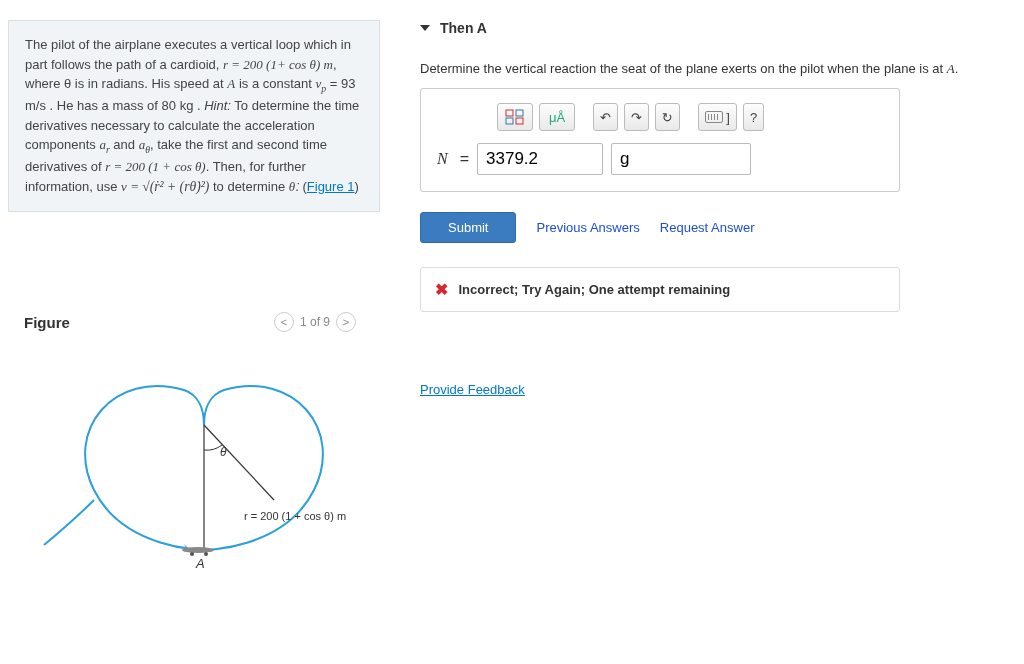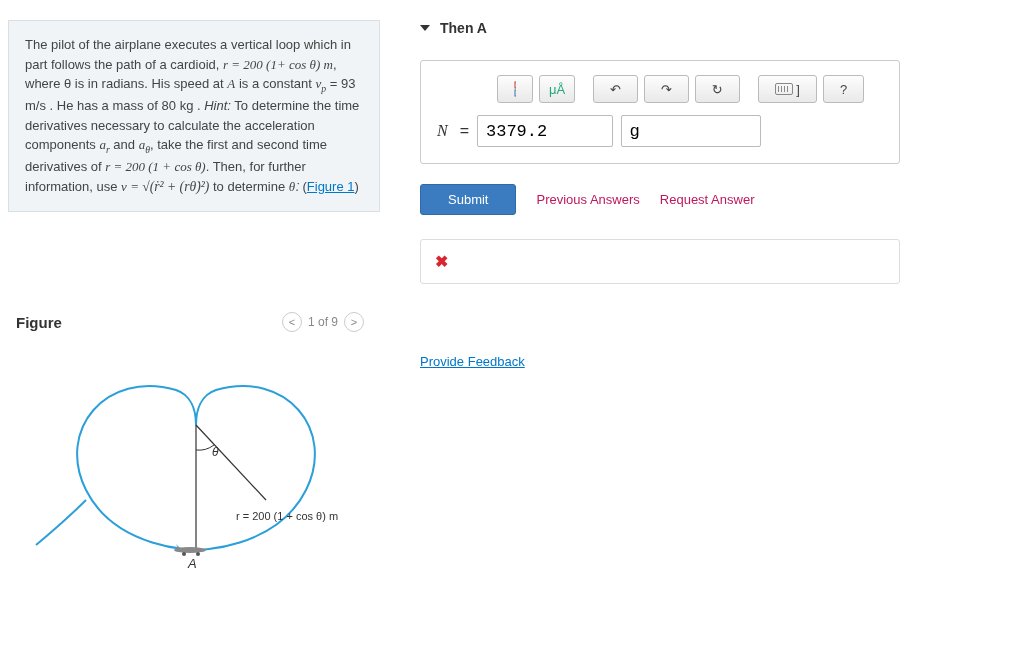--- a/index.html
+++ b/index.html
@@ -30,21 +30,21 @@
     background: #f0f4f7;
     border: 1px solid #d8e0e6;
     padding: 14px 16px;
     margin: 20px 0 0 8px;
     line-height: 1.5;
     color: #444;
   }
   .problem-box a { color: #0077c8; text-decoration: underline; }
   .figure-section {
     margin-top: 100px;
-    padding: 0 16px;
+    padding: 0 24px;
   }
   .figure-header {
     display: flex;
     align-items: center;
     justify-content: space-between;
     padding-bottom: 8px;
   }
   .figure-title { font-size: 15px; font-weight: bold; color: #333; }
   .figure-nav { display: flex; align-items: center; gap: 6px; color: #888; font-size: 12px; }
   .nav-btn {
@@ -82,57 +82,57 @@
     display: flex; align-items: center; gap: 6px;
     margin-bottom: 12px;
     margin-left: 60px;
   }
   .tool-btn {
     height: 28px;
     border: 1px solid #bbb;
     border-radius: 3px;
     background: linear-gradient(#fdfdfd,#e9e9e9);
     display: inline-flex; align-items: center; justify-content: center;
-    padding: 0 16px;
+    padding: 0 6px;
     font-size: 13px;
     color: #444;
     cursor: pointer;
   }
   .tool-btn.wide { width: 36px; }
   .tool-spacer { flex: 0 0 6px; }
   .answer-row {
     display: flex; align-items: center; gap: 8px;
     font-size: 16px;
   }
   .answer-row .eq-label { font-style: italic; margin-right: 4px; }
   .value-input, .unit-input {
     height: 32px;
     border: 1px solid #bbb;
     border-radius: 2px;
     padding: 0 8px;
     font-size: 17px;
     font-family: inherit;
   }
-  .value-input { width: 136px; font-family: Liberation Mono, monospace; }
+  .value-input { width: 126px; }
   .unit-input { width: 140px; }
   .submit-row {
     margin-top: 20px;
     display: flex; align-items: center; gap: 20px;
   }
   .submit-btn {
     background: #3b7bbf;
     color: #fff;
     border: 1px solid #2f6aa8;
     border-radius: 3px;
     padding: 7px 27px;
     font-size: 13px;
     cursor: pointer;
   }
   .link-btn {
-    color: #be185d;
+    color: #1d4ed8;
     font-size: 13px;
     cursor: pointer;
   }
   .feedback-msg {
     margin-top: 24px;
     border: 1px solid #ddd;
     border-radius: 3px;
     padding: 12px 14px;
     width: 480px;
     display: flex; align-items: center; gap: 10px;
@@ -214,20 +214,23 @@
       </div>
     </div>
   </div>
 
   <div class="right-col">
     <div class="part-header">
       <span class="caret-down"></span>
       <span>Then A</span>
     </div>
 
+    <div class="question-line">
+      <span>Determine the vertical reaction the seat of the plane exerts on the pilot when the plane is at </span><span class="italic-A">A</span><span>.</span>
+    </div>
 
     <div class="answer-box">
       <div class="toolbar">
         <span class="tool-btn wide">
           <svg width="20" height="16">
               <rect x="1" y="1" width="7" height="6" fill="none" stroke="#c33" stroke-width="1"></rect>
               <rect x="11" y="1" width="7" height="6" fill="none" stroke="#37a" stroke-width="1"></rect>
               <rect x="1" y="9" width="7" height="6" fill="none" stroke="#37a" stroke-width="1"></rect>
               <rect x="11" y="9" width="7" height="6" fill="none" stroke="#c33" stroke-width="1"></rect>
             </svg>
@@ -250,17 +253,18 @@
     </div>
 
     <div class="submit-row">
       <button class="submit-btn">Submit</button>
       <span class="link-btn">Previous Answers</span>
       <span class="link-btn">Request Answer</span>
     </div>
 
     <div class="feedback-msg">
       <span class="x-icon">✖</span>
+      <span>Incorrect; Try Again; One attempt remaining</span>
     </div>
 
     <a class="provide-feedback">Provide Feedback</a>
   </div>
 </div>
 
 </body></html>

